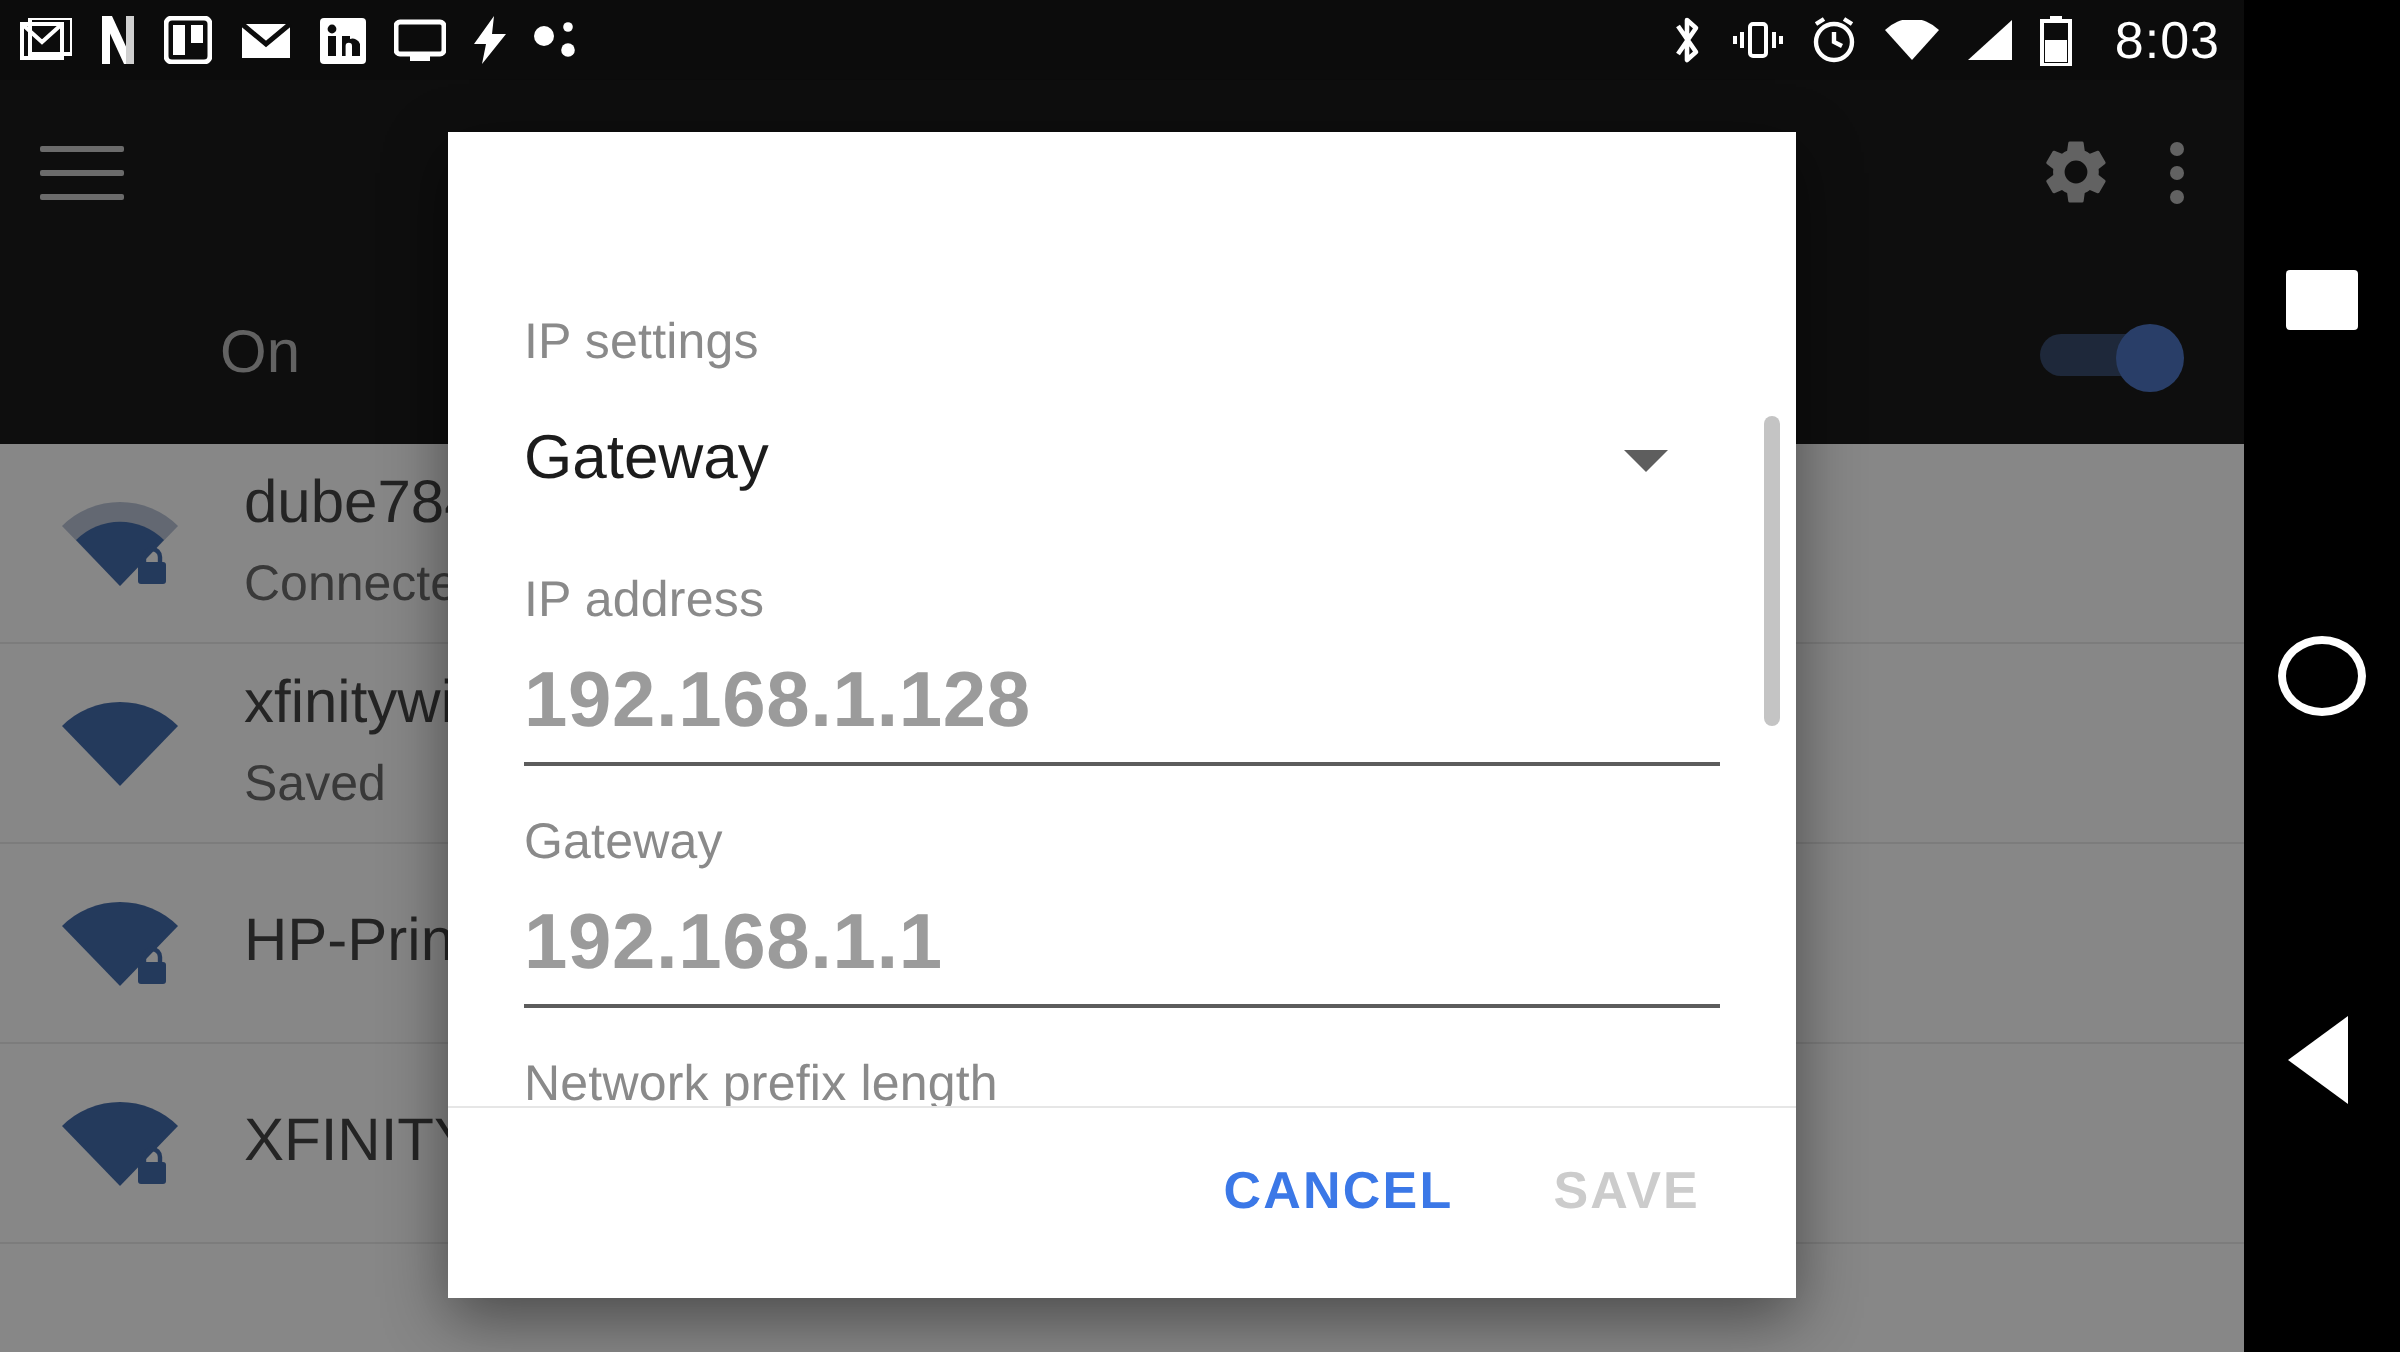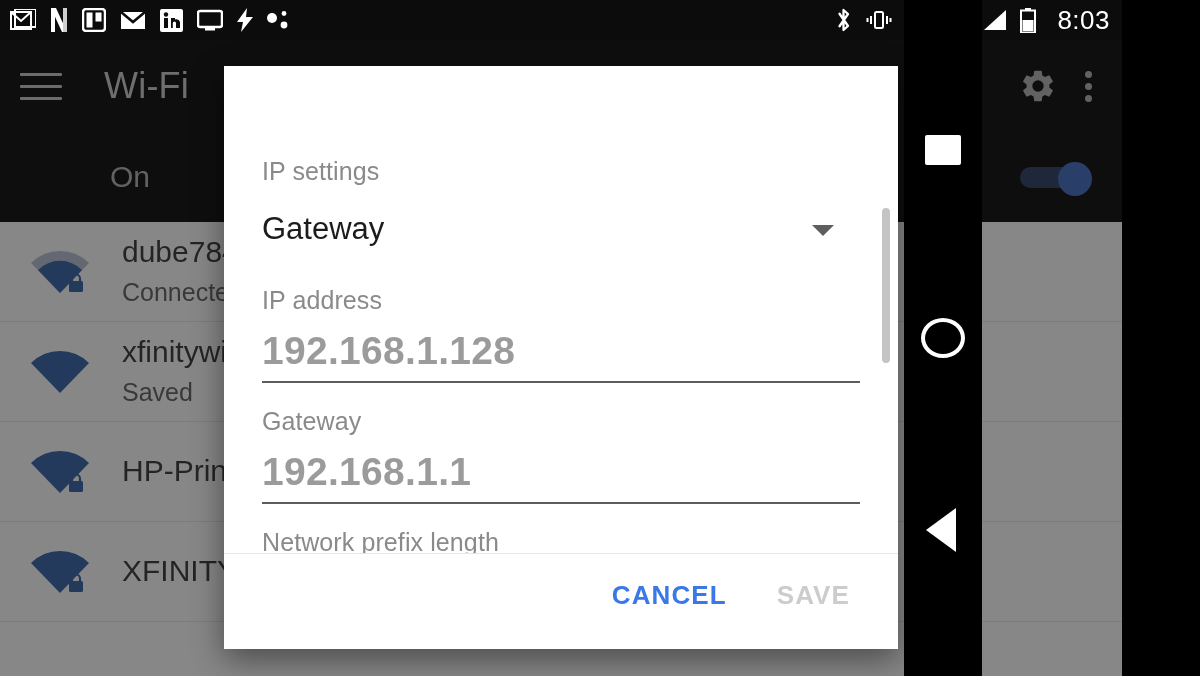--- a/index.html
+++ b/index.html
@@ -4,21 +4,21 @@
 <style>
   * { box-sizing: border-box; margin: 0; padding: 0; }
   html, body {
     width: 1200px; height: 676px;
     background: #000;
     font-family: "Liberation Sans", sans-serif;
     overflow: hidden;
   }
   #screen {
     position: relative;
-    width: 982px; height: 676px;
+    width: 1200px; height: 676px;
     background: #5eead4;
   }
 
   
   #phone {
     position: absolute; left: 0; top: 0;
     width: 1122px; height: 676px;
     background: #fafafa;
     overflow: hidden;
   }
@@ -328,21 +328,20 @@
       </div>
     </div>
 
     <div id="toolbar">
       <div id="toolbar-row">
         <div id="hamburger">
           <span></span>
             <span></span>
             <span></span>
         </div>
-        <div id="toolbar-title">Wi-Fi</div>
         <div id="toolbar-actions">
           <span class="sb-ic">
             <svg width="38" height="38" viewBox="0 0 24 24">
                 <path fill="#8d8d8d" d="M19.14 12.94a7.07 7.07 0 0 0 0-1.88l2.03-1.58a.5.5 0 0 0 .12-.64l-1.92-3.32a.5.5 0 0 0-.6-.22l-2.39.96a7.3 7.3 0 0 0-1.62-.94l-.36-2.54a.5.5 0 0 0-.5-.42h-3.84a.5.5 0 0 0-.5.42l-.36 2.54c-.58.24-1.12.56-1.62.94l-2.39-.96a.5.5 0 0 0-.6.22L2.67 8.84a.5.5 0 0 0 .12.64l2.03 1.58a7.07 7.07 0 0 0 0 1.88L2.79 14.5a.5.5 0 0 0-.12.64l1.92 3.32c.13.22.39.31.6.22l2.39-.96c.5.38 1.04.7 1.62.94l.36 2.54a.5.5 0 0 0 .5.42h3.84a.5.5 0 0 0 .5-.42l.36-2.54c.58-.24 1.12-.56 1.62-.94l2.39.96c.22.09.47 0 .6-.22l1.92-3.32a.5.5 0 0 0-.12-.64zM12 15.6A3.6 3.6 0 1 1 15.6 12 3.6 3.6 0 0 1 12 15.6z"></path>
               </svg>
           </span>
           <span class="overflow-dots">
             <i></i>
               <i></i>
               <i></i>

